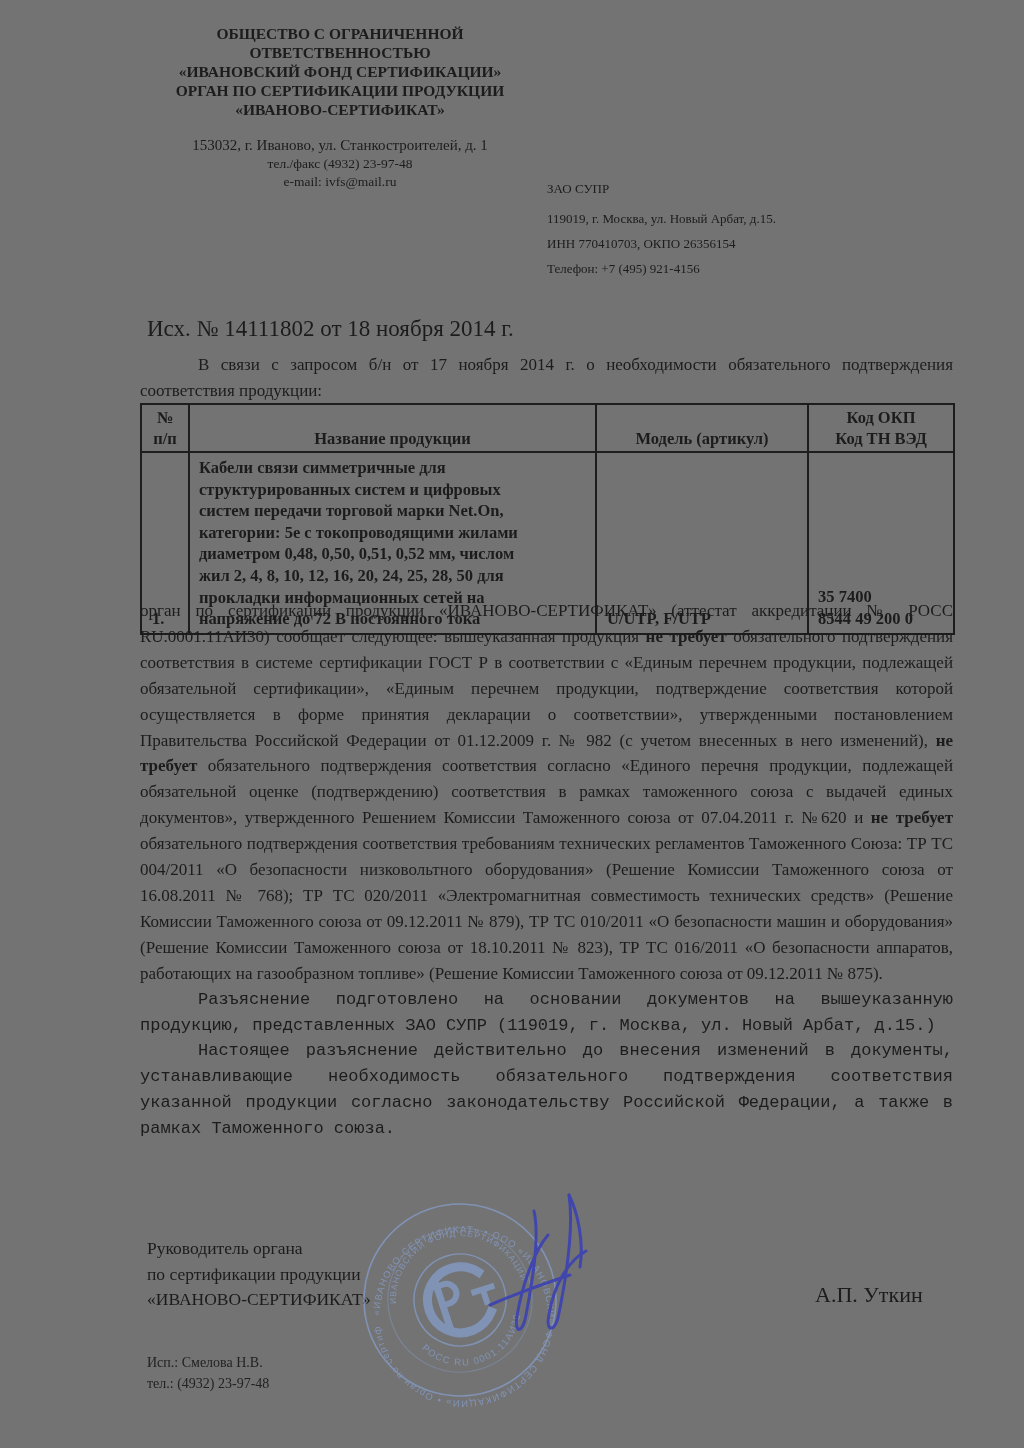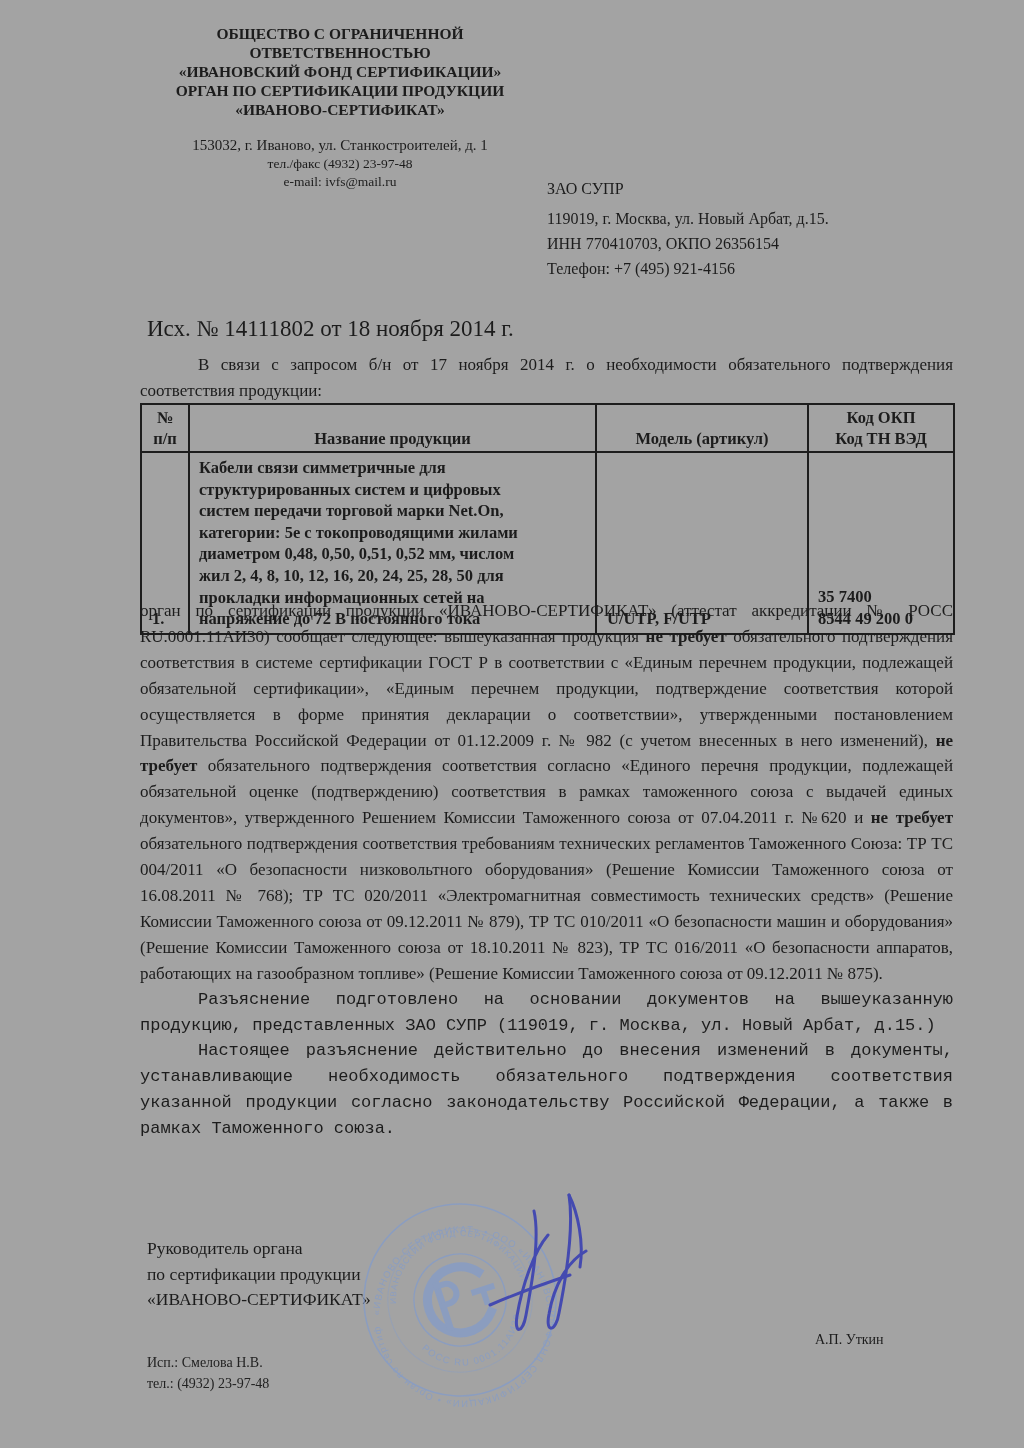--- a/index.html
+++ b/index.html
@@ -1,34 +1,34 @@
 <!DOCTYPE html>
 <html lang="ru"><head>
 <meta charset="utf-8">
 <style>
   html,body{margin:0;padding:0;background:#e8e8e8;}
   .page{
     position:relative;
     width:1024px;height:1448px;
-    background:#a3a3a3;
+    background:#737373;
     font-family:"Liberation Serif","DejaVu Serif",serif;
     color:#1c1c1c;
     overflow:hidden;
   }
   .abs{position:absolute;}
 
   
   .sender{left:133px;top:24px;width:414px;text-align:center;}
   .sender .org{font-weight:bold;font-size:15.5px;line-height:19px;}
   .sender .addr{font-size:15px;line-height:19px;margin-top:17px;}
   .sender .tel{font-size:13.5px;line-height:18px;text-align:center;}
   .sender .mail{font-size:13.5px;line-height:17px;}
 
   
-  .recipient{left:547px;top:176px;width:420px;font-size:16px;line-height:25px;}
+  .recipient{left:547px;top:176px;width:420px;font-size:13px;line-height:25px;}
   .recipient .rname{margin-bottom:5px;}
 
   .refline{left:147px;top:316px;font-size:23px;}
 
   .para{
     left:140px;width:813px;
     font-size:17px;line-height:25.9px;
     text-align:justify;
   }
   .intro{top:352px;text-indent:58px;}
@@ -55,21 +55,21 @@
   .data-row{height:173px;}
 
   
   .bodytext{top:598px;}
   .bodytext p{margin:0;padding:0;}
   .bodytext p.ind{text-indent:58px;font-family:Liberation Mono, monospace;}
   .b{font-weight:bold;}
 
   
   .signblock{left:147px;top:1236px;font-size:17.5px;line-height:25.5px;}
-  .signname{left:815px;top:1332px;font-size:14px;text-align:center;}
+  .signname{left:815px;top:1282px;font-size:22px;text-align:center;}
 
   .footer{left:147px;top:1352px;font-size:14px;line-height:21px;color:#222;}
 
   .stampwrap{left:338px;top:1183px;width:344px;height:250px;pointer-events:none;}
 </style>
 </head>
 <body>
 
 <div class="page">
 

